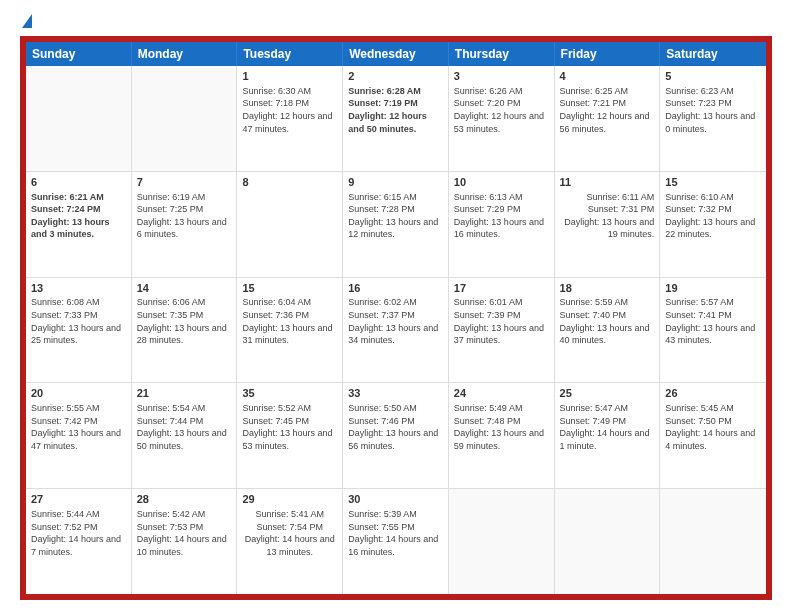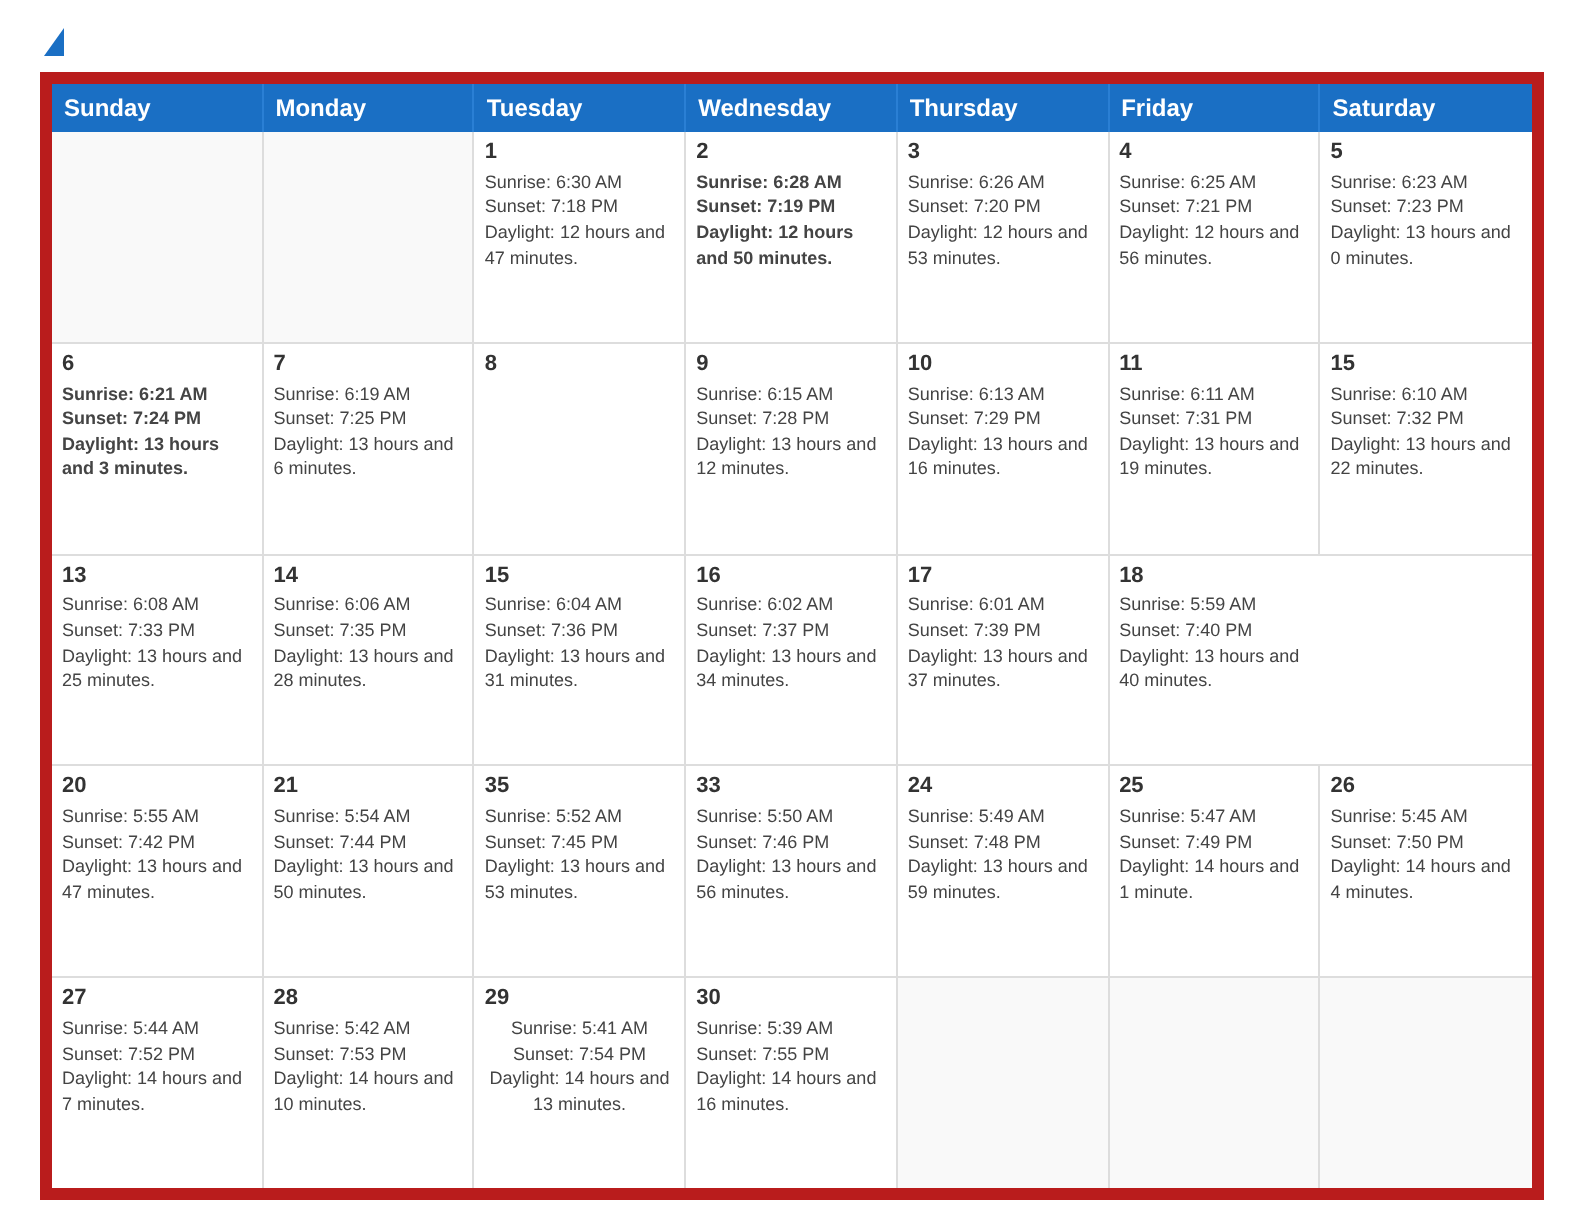--- a/index.html
+++ b/index.html
@@ -213,21 +213,21 @@
 Daylight: 13 hours and 12 minutes.</div>
           </div>
           <div class="cal-cell">
             <span class="day-num">10</span>
             <div class="cell-info" style="white-space: pre-line;">Sunrise: 6:13 AM
 Sunset: 7:29 PM
 Daylight: 13 hours and 16 minutes.</div>
           </div>
           <div class="cal-cell">
             <span class="day-num">11</span>
-            <div class="cell-info" style="white-space: pre-line;">Sunrise: 6:11 AM
+            <div class="cell-info" style="white-space: pre-line; text-align: right;">Sunrise: 6:11 AM
 Sunset: 7:31 PM
 Daylight: 13 hours and 19 minutes.</div>
           </div>
           <div class="cal-cell">
             <span class="day-num">15</span>
             <div class="cell-info" style="white-space: pre-line;">Sunrise: 6:10 AM
 Sunset: 7:32 PM
 Daylight: 13 hours and 22 minutes.</div>
           </div>
         </div>
@@ -260,20 +260,26 @@
             <span class="day-num">17</span>
             <div class="cell-info" style="white-space: pre-line;">Sunrise: 6:01 AM
 Sunset: 7:39 PM
 Daylight: 13 hours and 37 minutes.</div>
           </div>
           <div class="cal-cell">
             <span class="day-num">18</span>
             <div class="cell-info" style="white-space: pre-line;">Sunrise: 5:59 AM
 Sunset: 7:40 PM
 Daylight: 13 hours and 40 minutes.</div>
+          </div>
+          <div class="cal-cell">
+            <span class="day-num">19</span>
+            <div class="cell-info" style="white-space: pre-line;">Sunrise: 5:57 AM
+Sunset: 7:41 PM
+Daylight: 13 hours and 43 minutes.</div>
           </div>
         </div>
         <div class="cal-row">
           <div class="cal-cell">
             <span class="day-num">20</span>
             <div class="cell-info" style="white-space: pre-line;">Sunrise: 5:55 AM
 Sunset: 7:42 PM
 Daylight: 13 hours and 47 minutes.</div>
           </div>
           <div class="cal-cell">

